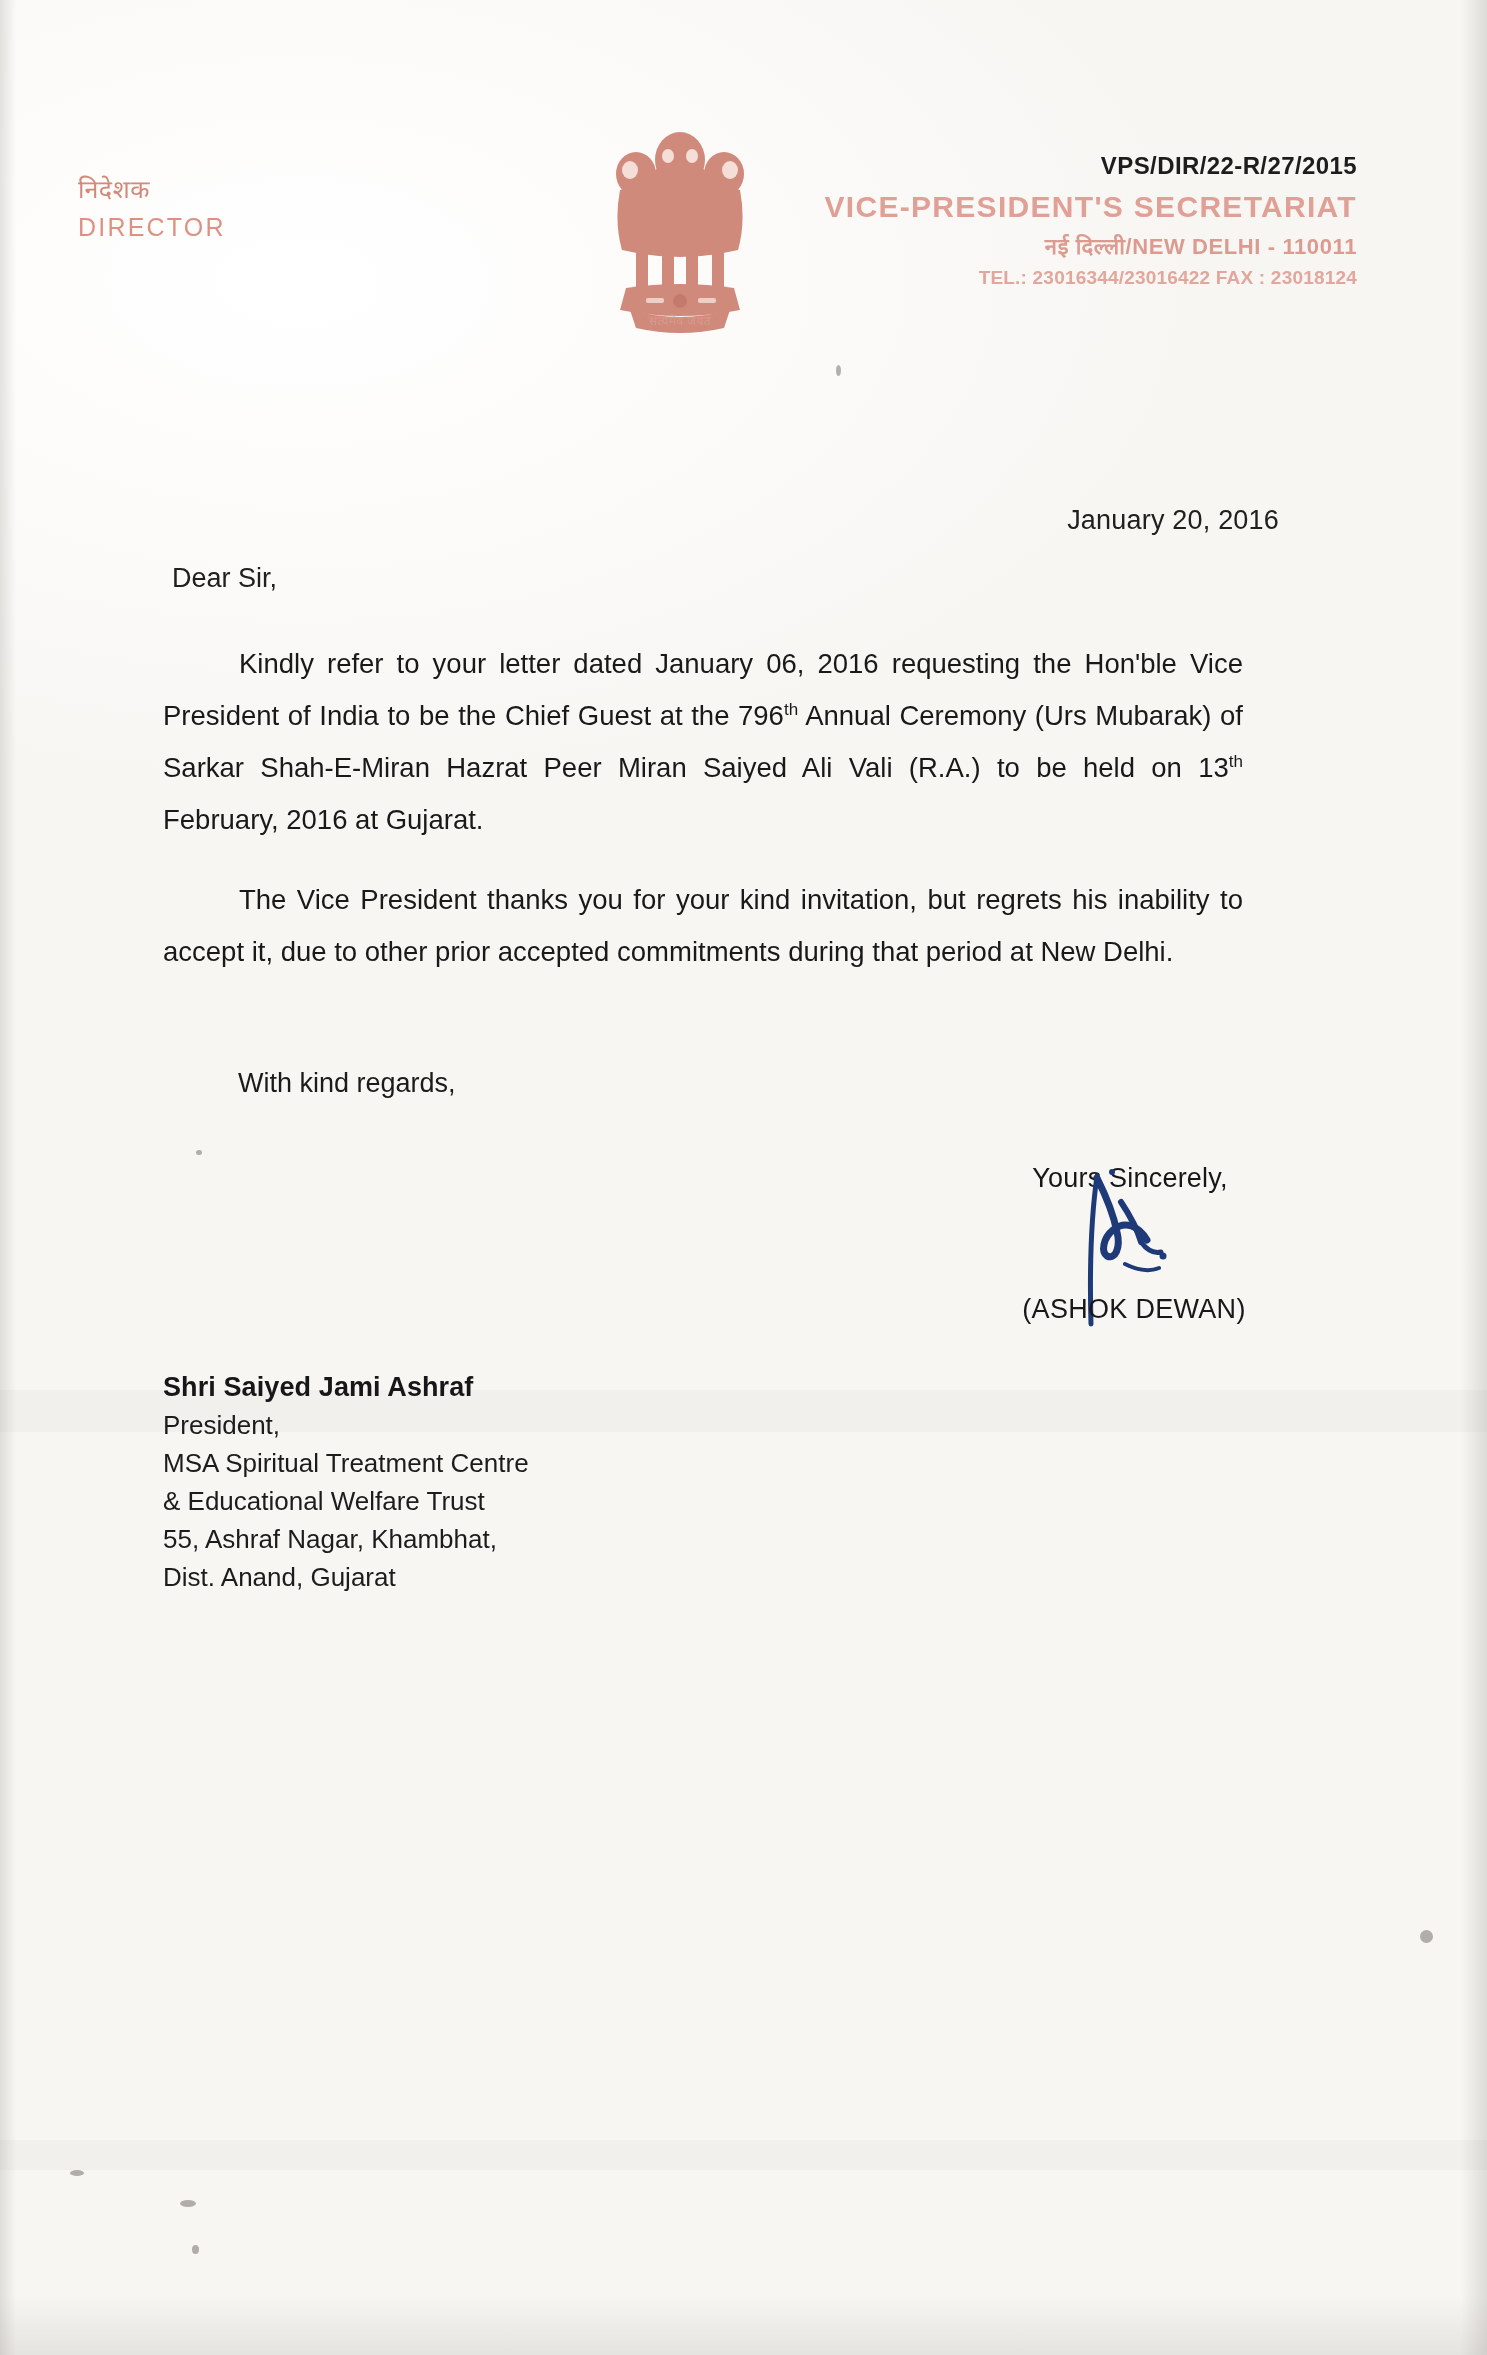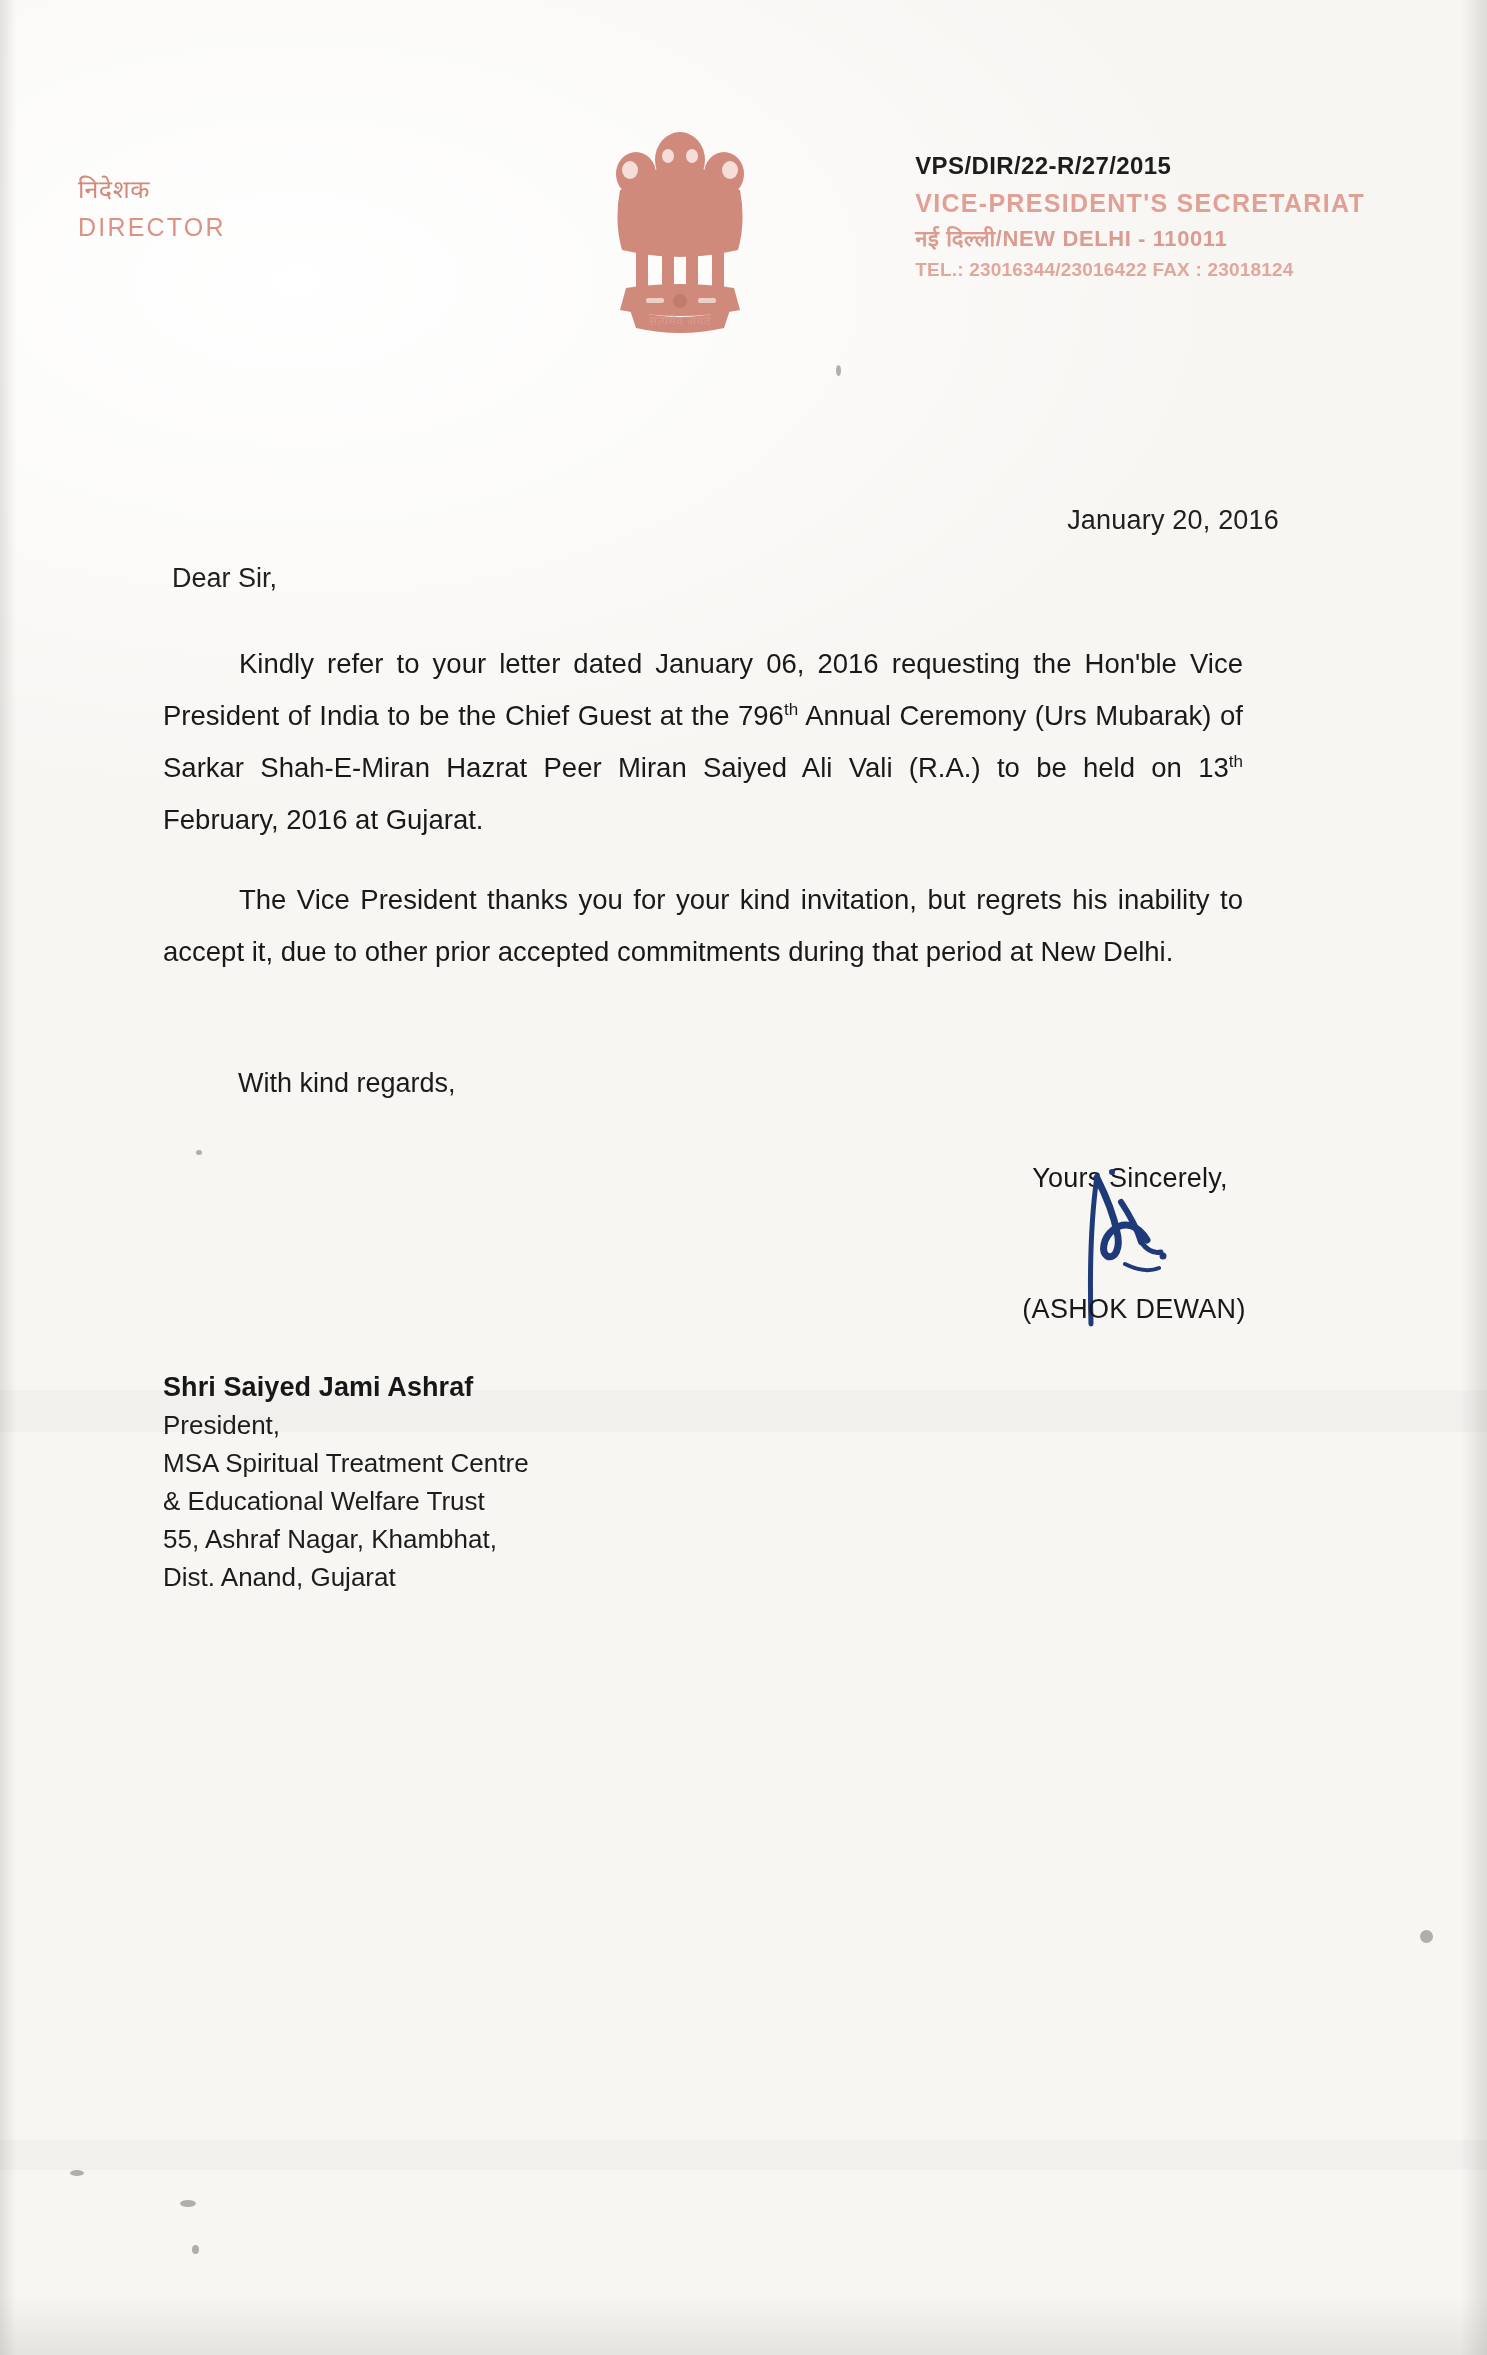--- a/index.html
+++ b/index.html
@@ -87,34 +87,34 @@
     left: 0; top: 200px;
     width: 160px;
     text-align: center;
     font-size: 12px;
     color: #d79a8d;
     letter-spacing: .4px;
   }
 
   .letterhead {
     position: absolute;
-    right: 122px;
+    right: 130px;
     top: 148px;
-    text-align: left;
+    text-align: right;
     line-height: 1.52;
   }
   .lh-ref {
     font-size: 24px;
     font-weight: bold;
     color: #1d1d1d;
     letter-spacing: .4px;
     white-space: nowrap;
   }
   .lh-office {
-    font-size: 25px;
+    font-size: 30px;
     font-weight: bold;
     color: #e0a096;
     letter-spacing: 1.3px;
     white-space: nowrap;
   }
   .lh-city {
     font-size: 22px;
     font-weight: bold;
     color: #dc9b90;
     letter-spacing: .6px;

